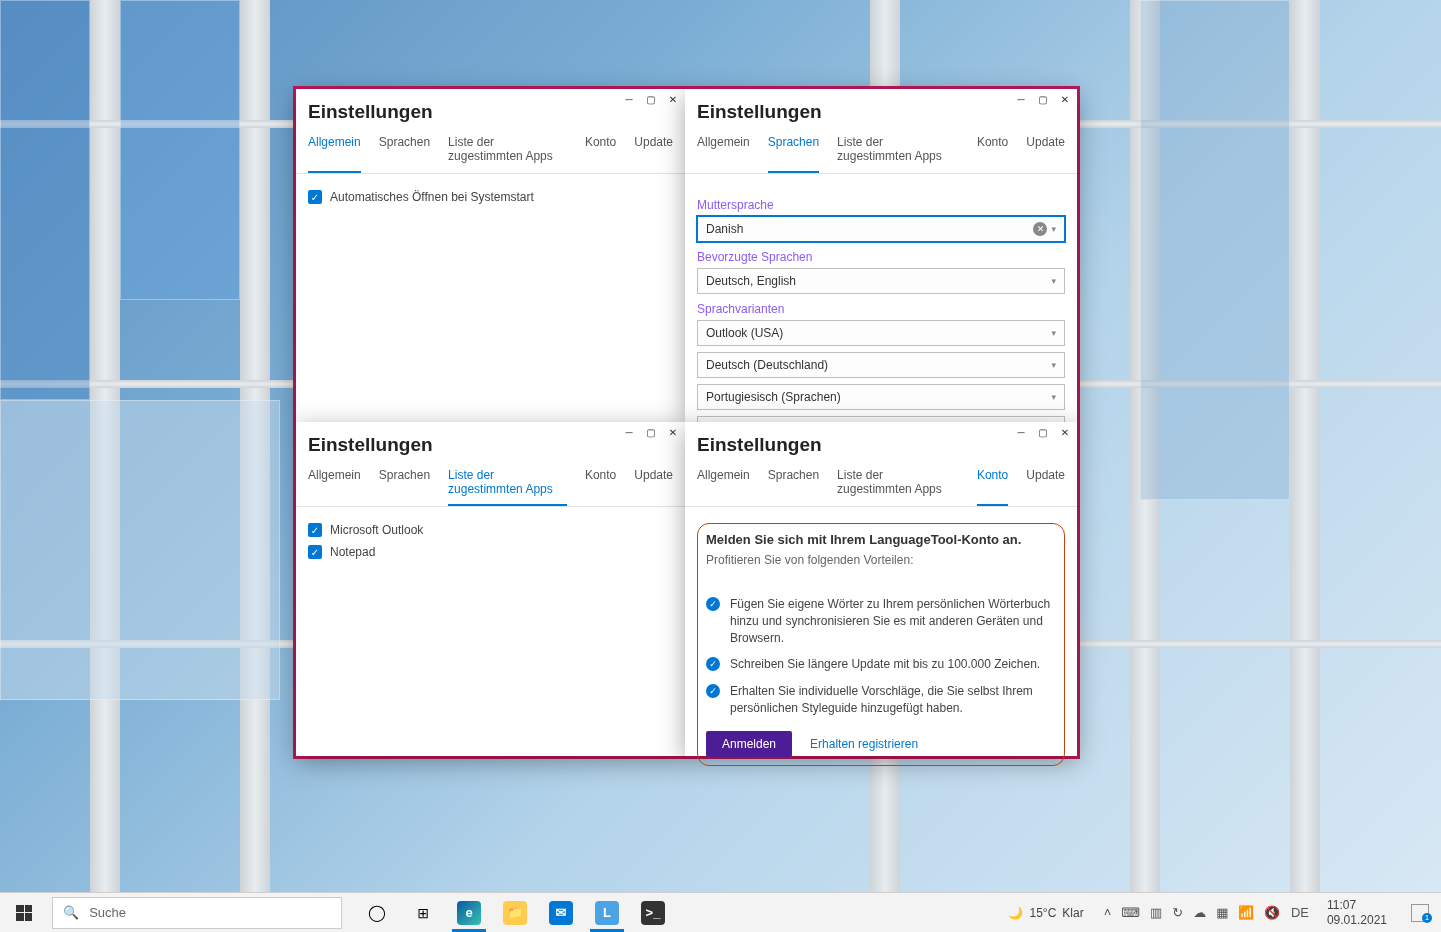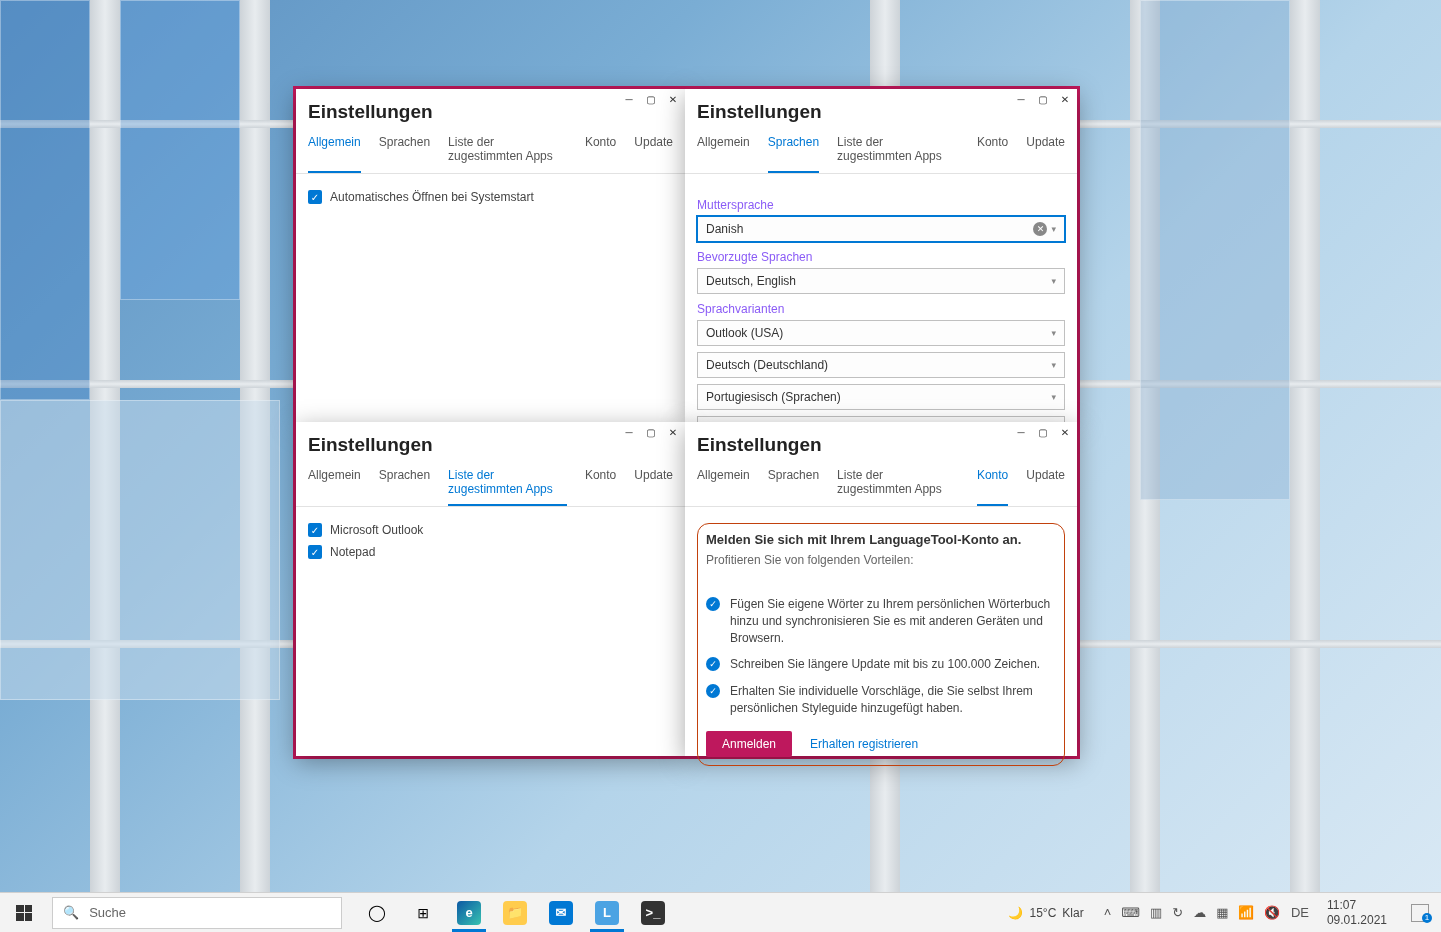--- a/index.html
+++ b/index.html
@@ -24,21 +24,21 @@
 .select { width: 100%; border: 1px solid #c0c0c0; padding: 5px 8px; font-size: 12px; color: #333; background: #fdfdfd; position: relative; display: flex; align-items: center; justify-content: space-between; cursor: pointer; margin-bottom: 6px; }
 .select.active { border-color: #0078d4; box-shadow: 0 0 0 1px #0078d4; }
 .select .chev { color: #888; font-size: 9px; }
 .clear-btn { width: 14px; height: 14px; border-radius: 50%; background: #888; color: #fff; font-size: 9px; display: inline-flex; align-items: center; justify-content: center; margin-left: 6px; }
 .card { border: 1px solid #c2410c; padding: 8px; border-radius: 12px; }
 .card-title { font-weight: 600; font-size: 13px; color: #333; margin-bottom: 6px; }
 .card-sub { color: #666; font-size: 12px; margin-bottom: 29px; }
 .bullet-row { display: flex; gap: 10px; margin-bottom: 10px; font-size: 12px; color: #444; line-height: 1.4; }
 .bullet-icon { width: 14px; height: 14px; border-radius: 50%; background: #0078d4; color: #fff; font-size: 9px; display: flex; align-items: center; justify-content: center; flex-shrink: 0; margin-top: 1px; }
 .btn-row { display: flex; align-items: center; gap: 18px; margin-top: 14px; }
-.btn-primary { background: #be185d; color: #fff; border: none; padding: 6px 16px; font-size: 12px; cursor: pointer; border-radius: 2px; }
+.btn-primary { background: #4c1d95; color: #fff; border: none; padding: 6px 16px; font-size: 12px; cursor: pointer; border-radius: 2px; }
 .link { color: #0078d4; font-size: 12px; cursor: pointer; }
 .taskbar { position: absolute; bottom: 0; left: 0; right: 0; height: 40px; background: #f3f3f3; border-top: 1px solid #d0d0d0; display: flex; align-items: center; }
 .tb-left { display: flex; align-items: center; height: 100%; }
 .start { width: 48px; height: 100%; display: flex; align-items: center; justify-content: center; cursor: pointer; }
 .win-logo { width: 16px; height: 16px; display: grid; grid-template: 1fr 1fr/1fr 1fr; gap: 1px; }
 .win-logo div { background: #333; }
 .search { display: flex; align-items: center; width: 290px; height: 32px; background: #fff; border: 1px solid #ccc; margin-left: 4px; padding: 0 10px; gap: 10px; color: #666; font-size: 13px; }
 .tb-icons { display: flex; align-items: center; height: 100%; margin-left: 12px; }
 .tb-icon { width: 46px; height: 100%; display: flex; align-items: center; justify-content: center; cursor: pointer; font-size: 16px; position: relative; }
 .tb-icon.active::after { content: ""; position: absolute; bottom: 0; left: 6px; right: 6px; height: 3px; background: #0078d4; }

